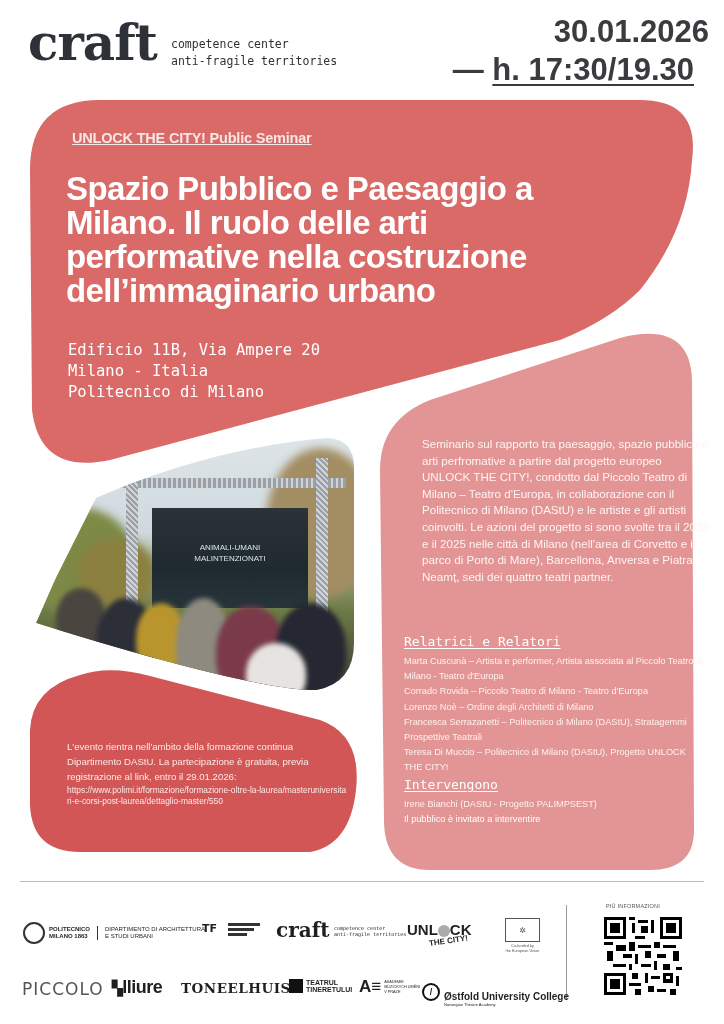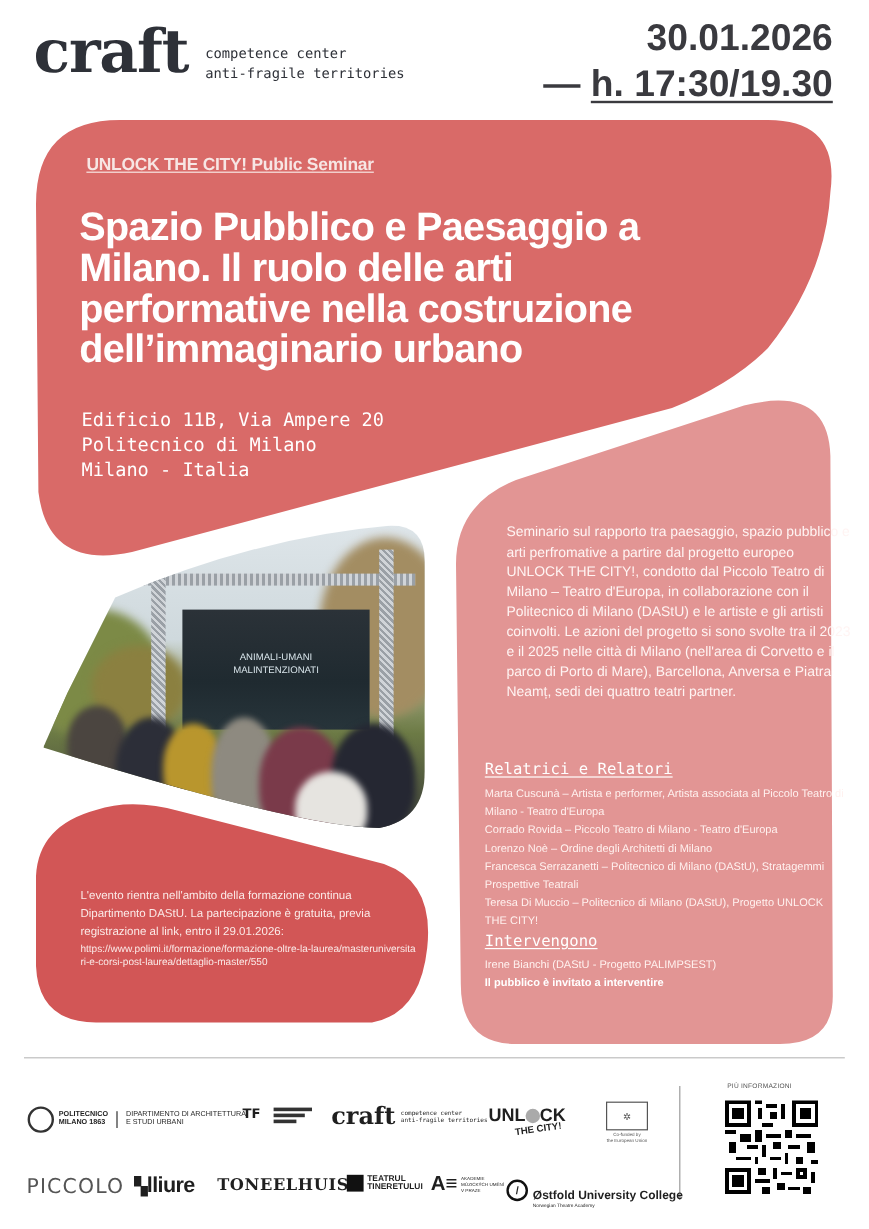--- a/index.html
+++ b/index.html
@@ -5,21 +5,21 @@
   html, body { margin: 0; padding: 0; }
   body { width: 724px; height: 1024px; background: #ffffff; position: relative; overflow: hidden;
          font-family: "Liberation Sans", sans-serif; color: #2e3036; }
   .abs { position: absolute; }
 
   
   .logo-craft { left: 28px; top: 18px; font-family: "DejaVu Serif", serif; font-size: 50px; font-weight: bold;
                 color: #2e3138; letter-spacing: -1px; line-height: 1; }
   .logo-sub { left: 171px; top: 36px; font-family: "DejaVu Sans Mono", monospace; font-size: 11.5px;
               color: #2e3138; line-height: 17px; }
-  .date { right: 30px; top: 14px; font-size: 31px; font-weight: bold; color: #3a3a3f; text-align: left; line-height: 36px; }
+  .date { right: 15px; top: 14px; font-size: 31px; font-weight: bold; color: #3a3a3f; text-align: left; line-height: 36px; }
   .time { right: 30px; top: 52px; font-size: 31px; font-weight: bold; color: #3a3a3f; text-align: right; line-height: 36px; }
   .time .u { text-decoration: underline; text-decoration-thickness: 2px; text-underline-offset: 4px; }
 
   
   svg.shapes { position: absolute; left: 0; top: 0; }
 
   .kicker { left: 72px; top: 130px; font-size: 14.5px; font-weight: bold; color: #f7e6e4;
             text-decoration: underline; letter-spacing: -0.2px; }
   .title { left: 66px; top: 172px; width: 560px; font-size: 33px; font-weight: bold; color: #ffffff;
            line-height: 34px; letter-spacing: -0.6px; }
@@ -39,21 +39,21 @@
   .crowd { position: absolute; border-radius: 50% 50% 40% 40%; filter: blur(2.5px); }
 
   
   .desc { left: 422px; top: 436px; width: 290px; font-size: 11.6px; color: #fff4f3; line-height: 16.6px; }
   .h-rel { left: 404px; top: 634px; font-family: "DejaVu Sans Mono", monospace; font-size: 13px;
            color: #ffffff; text-decoration: underline; text-underline-offset: 2px; }
   .rel-list { left: 404px; top: 654px; width: 300px; font-size: 9.2px; color: #fff1ef; line-height: 15.2px; }
   .h-int { left: 404px; top: 777px; font-family: "DejaVu Sans Mono", monospace; font-size: 13px;
            color: #ffffff; text-decoration: underline; text-underline-offset: 2px; }
   .int-list { left: 404px; top: 797px; width: 300px; font-size: 9.2px; color: #fff1ef; line-height: 15px; }
-  .int-list .b { font-weight: bold; color: #ffffff; }
+  .int-list .b { font-weight: normal; color: #ffffff; }
 
   
   .info { left: 67px; top: 739px; width: 280px; font-size: 9.6px; color: #fbe9e7; line-height: 15px; }
   .info .url { font-size: 8.4px; line-height: 11px; margin-top: 1px; }
   .info .cred { margin-top: 6px; font-size: 9.6px; line-height: 11.5px; }
 
   
   .divider { left: 20px; top: 881px; width: 684px; height: 1px; background: #bdbdbd; }
   .vdiv { left: 566px; top: 905px; width: 1px; height: 95px; background: #9c9c9c; }
   .logo { position: absolute; color: #1f1f1f; }
@@ -81,22 +81,22 @@
 
   <path fill="#e29594" d="M 430 400 L 620 338 Q 690 320 692 380 L 694 830 Q 694 870 650 870 L 430 870 Q 384 870 384 820 L 380 470 Q 380 420 430 400 Z"></path>
 
   <path fill="#d25656" d="M 80 675 Q 110 665 150 676 L 320 720 Q 362 735 356 790 Q 350 845 310 852 L 80 852 Q 32 852 30 805 L 30 730 Q 32 688 80 675 Z"></path>
 </svg>
 
 <div class="abs kicker">UNLOCK THE CITY! Public Seminar</div>
 <div class="abs title">Spazio Pubblico e Paesaggio a Milano. Il ruolo delle arti performative nella costruzione dell’immaginario urbano</div>
 <div class="abs address">
   <div>Edificio 11B, Via Ampere 20</div>
+  <div>Milano - Italia</div>
   <div>Politecnico di Milano</div>
-  <div>Milano - Italia</div>
 </div>
 
 <div class="abs photo">
   <div class="sky"></div>
   <div class="tree" style="left:-10px;top:80px;width:110px;height:110px;background:#7c8a46;"></div>
   <div class="tree" style="left:230px;top:20px;width:110px;height:150px;background:#a38d62;"></div>
   <div class="tree" style="left:40px;top:110px;width:80px;height:70px;background:#8b8040;"></div>
   <div class="truss-h" style="left:70px;top:50px;width:240px;"></div>
   <div class="truss-v" style="left:90px;top:40px;height:160px;"></div>
   <div class="truss-v" style="left:280px;top:30px;height:160px;"></div>

